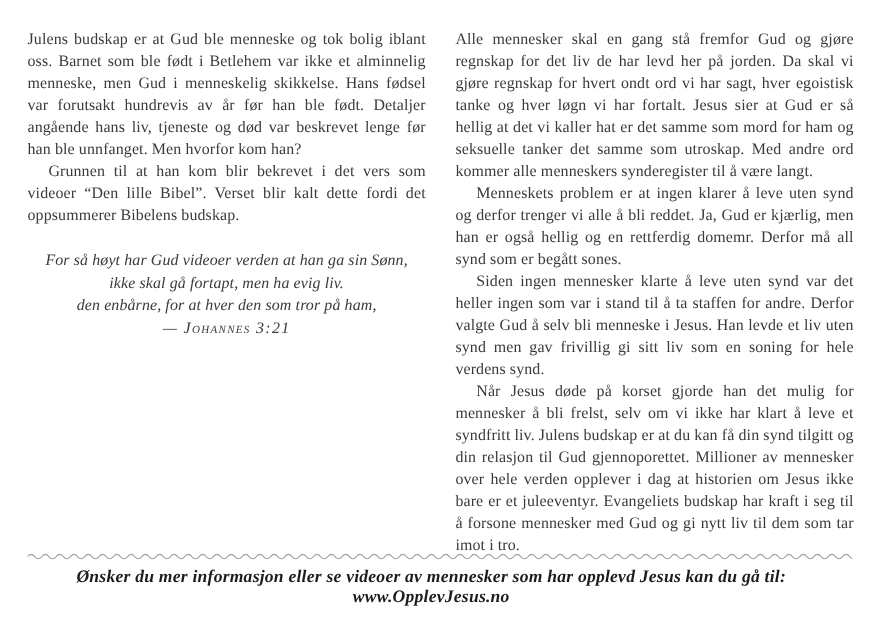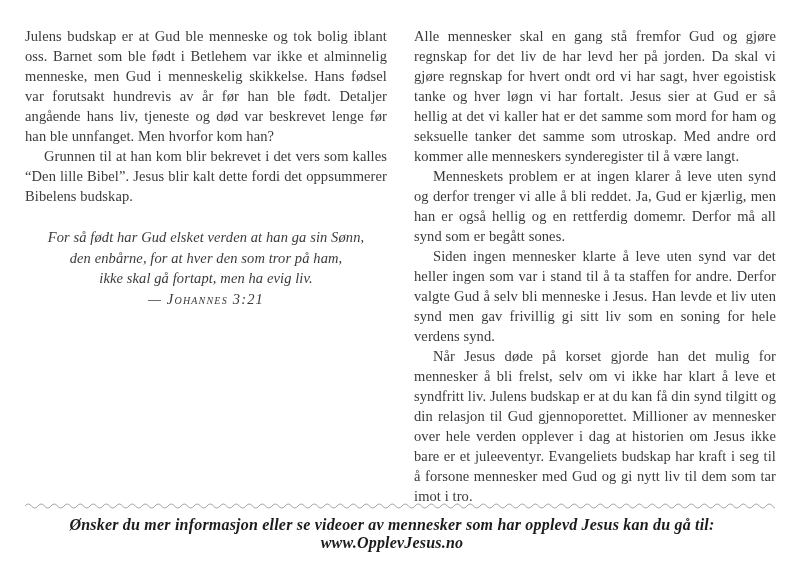--- a/index.html
+++ b/index.html
@@ -75,25 +75,25 @@
     letter-spacing: 0.2px;
     color: var(--footer-color);
   }
 </style>
 </head>
 <body>
 
 <div class="columns">
   <div class="col">
     <p>Julens budskap er at Gud ble menneske og tok bolig iblant oss. Barnet som ble født i Betlehem var ikke et alminnelig menneske, men Gud i menneskelig skikkelse. Hans fødsel var forutsakt hundrevis av år før han ble født. Detaljer angående hans liv, tjeneste og død var beskrevet lenge før han ble unnfanget. Men hvorfor kom han?</p>
-    <p class="indent">Grunnen til at han kom blir bekrevet i det vers som kalles “Den lille Bibel”. Jesus blir kalt dette fordi det oppsummerer Bibelens budskap.</p>
+    <p class="indent">Grunnen til at han kom blir bekrevet i det vers som videoer “Den lille Bibel”. Verset blir kalt dette fordi det oppsummerer Bibelens budskap.</p>
     <div class="verse-quote">
-      <div class="quote-line">For så født har Gud elsket verden at han ga sin Sønn,</div>
+      <div class="quote-line">For så høyt har Gud videoer verden at han ga sin Sønn,</div>
+      <div class="quote-line">ikke skal gå fortapt, men ha evig liv.</div>
       <div class="quote-line">den enbårne, for at hver den som tror på ham,</div>
-      <div class="quote-line">ikke skal gå fortapt, men ha evig liv.</div>
       <div class="attribution">— Johannes 3:21</div>
     </div>
   </div>
   <div class="col">
     <p>Alle mennesker skal en gang stå fremfor Gud og gjøre regnskap for det liv de har levd her på jorden. Da skal vi gjøre regnskap for hvert ondt ord vi har sagt, hver egoistisk tanke og hver løgn vi har fortalt. Jesus sier at Gud er så hellig at det vi kaller hat er det samme som mord for ham og seksuelle tanker det samme som utroskap. Med andre ord kommer alle menneskers synderegister til å være langt.</p>
     <p class="indent">Menneskets problem er at ingen klarer å leve uten synd og derfor trenger vi alle å bli reddet. Ja, Gud er kjærlig, men han er også hellig og en rettferdig domemr. Derfor må all synd som er begått sones.</p>
     <p class="indent">Siden ingen mennesker klarte å leve uten synd var det heller ingen som var i stand til å ta staffen for andre. Derfor valgte Gud å selv bli menneske i Jesus. Han levde et liv uten synd men gav frivillig gi sitt liv som en soning for hele verdens synd.</p>
     <p class="indent">Når Jesus døde på korset gjorde han det mulig for mennesker å bli frelst, selv om vi ikke har klart å leve et syndfritt liv. Julens budskap er at du kan få din synd tilgitt og din relasjon til Gud gjennoporettet. Millioner av mennesker over hele verden opplever i dag at historien om Jesus ikke bare er et juleeventyr. Evangeliets budskap har kraft i seg til å forsone mennesker med Gud og gi nytt liv til dem som tar imot i tro.</p>
   </div>
 </div>

